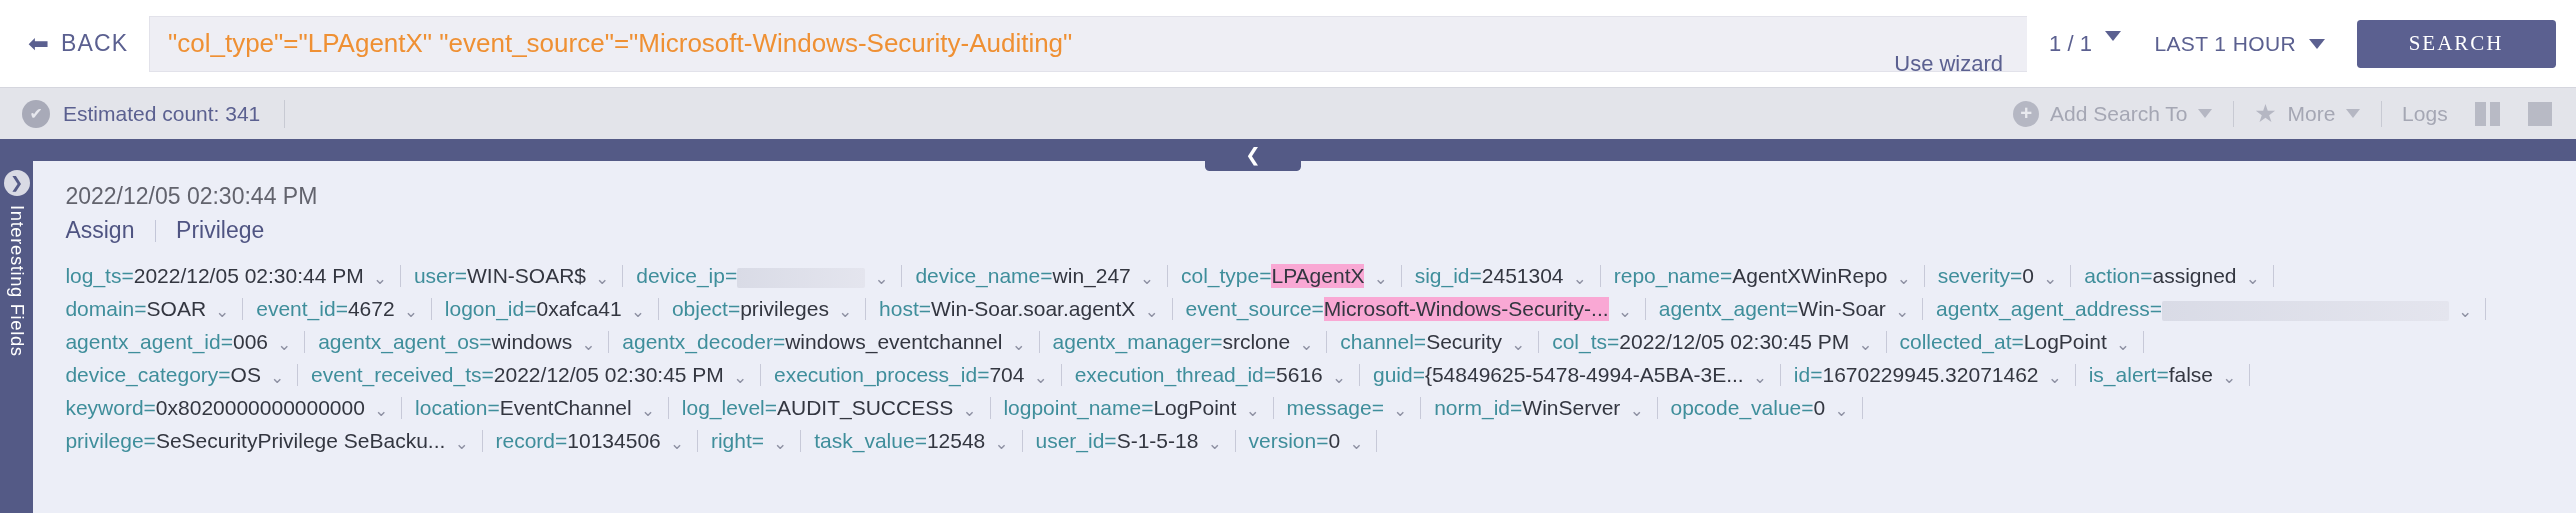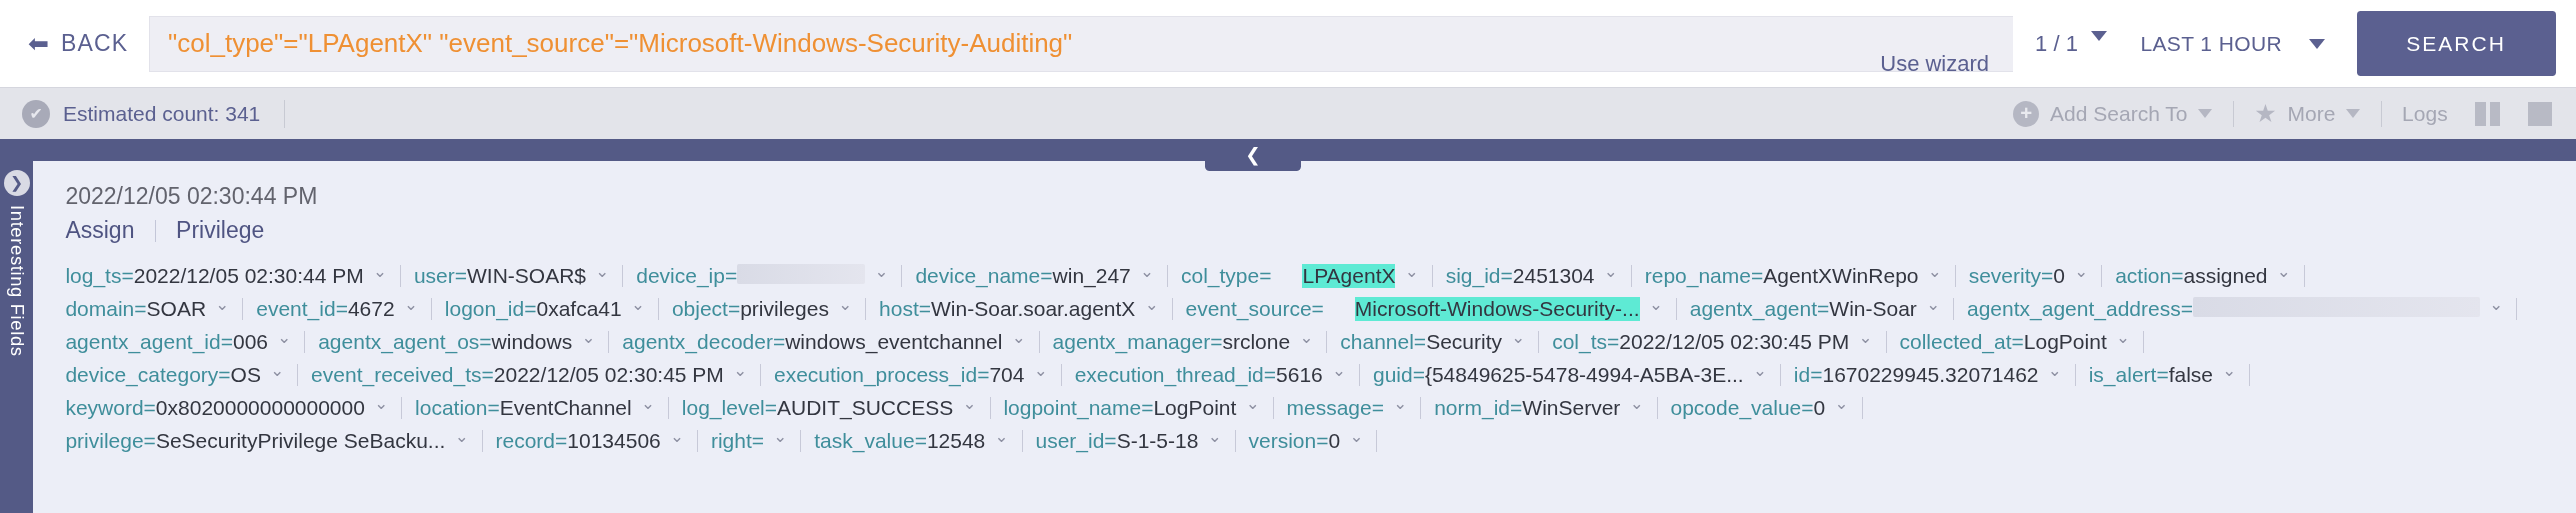--- a/index.html
+++ b/index.html
@@ -65,46 +65,47 @@
   .pager {
     flex: 0 0 auto;
     display: flex; align-items: flex-start; gap: 13px;
     padding: 0 15px 0 22px;
     color: #5b6090; font-size: 22px;
     white-space: nowrap;
     cursor: pointer;
   }
   .timerange {
     flex: 0 0 auto;
-    display: flex; align-items: center; gap: 27px;
+    display: flex; align-items: center; gap: 13px;
     padding: 0 18.5px;
     color: #5b6090; font-size: 21px;
     letter-spacing: 0.4px;
     white-space: nowrap;
     cursor: pointer;
   }
   .caret-dn {
     width: 0; height: 0;
     border-left: 8.3px solid transparent;
     border-right: 8.3px solid transparent;
     border-top: 10.2px solid #5b6090;
     display: inline-block;
   }
   .search-btn {
     flex: 0 0 auto;
     background: #5b6090;
     color: #ffffff;
     font-size: 21px;
     letter-spacing: 2px;
-    height: 65px;
+    height: 48px;
     min-width: 199px;
     border-radius: 3.7px;
     display: flex; align-items: center; justify-content: center;
     margin-left: 13px;
     cursor: pointer;
+    font-family: Liberation Serif, serif;
   }
 
   
   .statusbar {
     height: 52px;
     background: #e3e4ea;
     border-top: 0.9px solid #d5d6de;
     display: flex;
     align-items: center;
     padding: 0 24px 0 22px;
@@ -216,29 +217,29 @@
 
   .chiprows { padding: 0 0 0 20.4px; }
   .chiprow {
     display: flex;
     align-items: center;
     height: 33px;
     white-space: nowrap;
     overflow: hidden;
   }
   .chip {
-    display: flex; align-items: flex-start;
+    display: flex; align-items: flex-end;
     font-size: 21px;
     cursor: pointer;
     flex: 0 0 auto;
   }
   .chip .k { color: #3f8e9b; }
   .chip .eq { color: #3f8e9b; }
   .chip .v { color: #333640; }
-  .chip .v.hl { background: #5eead4; margin-left: 31px; }
+  .chip .v.hl { background: #f9a8d4; }
   .chip .v.redact {
     display: inline-block;
     width: 128px; height: 20.4px;
     background: linear-gradient(90deg,#d9dbe6,#e4e5ee);
     border-radius: 1.9px;
     vertical-align: middle;
   }
   .chip .v.redact.wide { width: 287px; }
   .chip .cv {
     color: #8e91a3; font-size: 16.7px;

